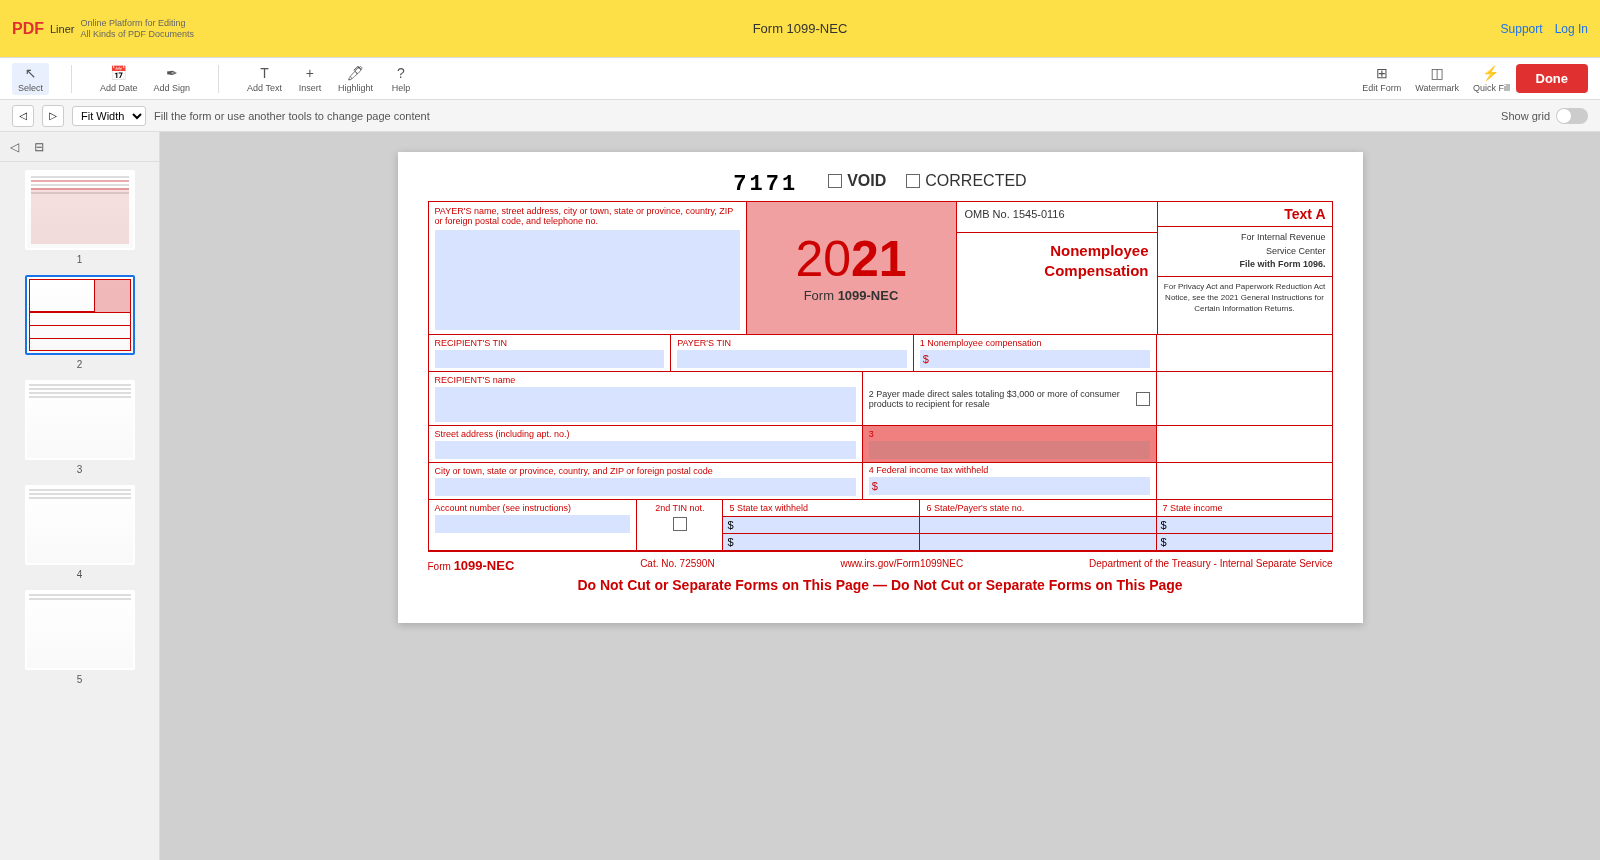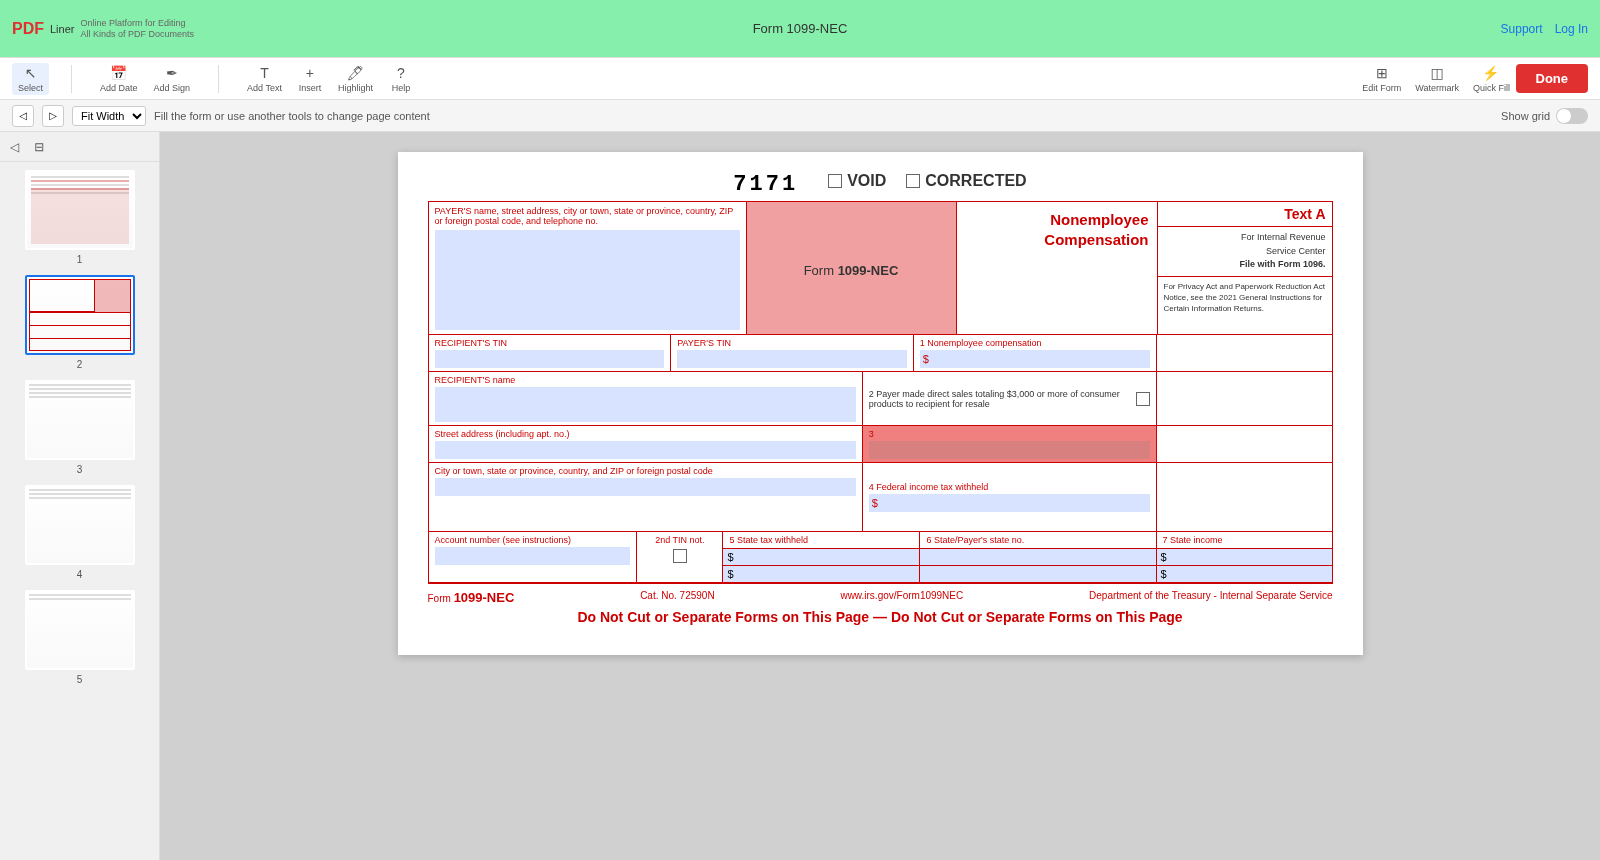--- a/index.html
+++ b/index.html
@@ -1,21 +1,21 @@
 <!DOCTYPE html>
 <html><head>
   <meta charset="utf-8">
   <style>
     * { box-sizing: border-box; margin: 0; padding: 0; }
     body { font-family: Arial, sans-serif; background: #e8e8e8; width: 1600px; height: 860px; overflow: hidden; }
 
     
     .top-bar {
       height: 58px;
-      background: #86efac;
+      background: #fde047;
       border-bottom: 1px solid #ddd;
       display: flex;
       align-items: center;
       padding: 0 12px;
       position: relative;
     }
     .logo-area {
       display: flex;
       align-items: center;
       gap: 6px;
@@ -503,57 +503,63 @@
         <div>
           <span style="font-family:'Courier New',monospace;font-size:22px;font-weight:bold;letter-spacing:3px;">7171</span>
         </div>
         <div class="void-corrected">
           <div class="checkbox-label">
             <span class="form-checkbox"></span>
             <span style="font-size:16px;font-weight:bold;color:#333;">VOID</span>
           </div>
           <div class="checkbox-label">
             <span class="form-checkbox"></span>
-            <span style="font-size:16px;font-weight:bold;color:#333;text-align:center;">CORRECTED</span>
+            <span style="font-size:16px;font-weight:normal;color:#333;text-align:center;">CORRECTED</span>
           </div>
         </div>
       </div>
 
       <div class="form-body">
 
         <div style="display:flex;border-bottom:1px solid #c00;">
 
           <div style="flex:1;border-right:1px solid #c00;padding:4px 6px;font-size:9px;color:#c00;">
             <span>PAYER'S name, street address, city or town, state or province, country, ZIP or foreign postal code, and telephone no.</span>
             <div style="background:#d8e4ff;height:100px;margin-top:4px;"></div>
           </div>
 
           <div style="width:210px;border-right:1px solid #c00;background:#f0a0a0;display:flex;flex-direction:column;align-items:center;justify-content:center;padding:10px;">
+            <div style="font-size:50px;font-weight:900;color:#c00;line-height:1;">
+              <span style="font-weight:300;">20</span><span style="font-weight:900;">21</span>
+            </div>
             <div style="font-size:13px;color:#333;margin-top:4px;">
               Form <strong>1099-NEC</strong>
             </div>
           </div>
 
           <div style="width:200px;display:flex;flex-direction:column;">
+            <div style="padding:6px 8px;font-size:9px;color:#333;border-bottom:1px solid #c00;">
+              <div style="font-size:11px;margin-bottom:6px;">OMB No. 1545-0116</div>
+            </div>
             <div style="padding:8px;flex:1;">
               <div style="font-size:15px;font-weight:900;color:#c00;text-align:right;line-height:1.3;">
                 <span>Nonemployee</span><br>
                 <span>Compensation</span>
               </div>
             </div>
           </div>
 
           <div style="width:175px;display:flex;flex-direction:column;border-left:1px solid #c00;">
             <div style="padding:4px 6px;color:#c00;font-weight:900;font-size:14px;text-align:right;border-bottom:1px solid #c00;">Text A</div>
             <div style="padding:4px 6px;font-size:9px;color:#333;text-align:right;border-bottom:1px solid #c00;line-height:1.5;">
               <span>For Internal Revenue</span><br>
               <span>Service Center</span><br>
               <strong>File with Form 1096.</strong>
             </div>
-            <div style="padding:4px 6px;font-size:8px;color:#333;text-align:left;line-height:1.4;flex:1;">For Privacy Act and Paperwork Reduction Act Notice, see the 2021 General Instructions for Certain Information Returns.</div>
+            <div style="padding:4px 6px;font-size:8px;color:#333;text-align:center;line-height:1.4;flex:1;">For Privacy Act and Paperwork Reduction Act Notice, see the 2021 General Instructions for Certain Information Returns.</div>
           </div>
         </div>
 
         <div style="display:flex;border-bottom:1px solid #c00;">
           <div style="flex:1;border-right:1px solid #c00;padding:3px 6px;font-size:9px;color:#c00;">
             <div>RECIPIENT'S TIN</div>
             <div style="background:#d8e4ff;height:18px;margin-top:2px;"></div>
           </div>
           <div style="flex:1;border-right:1px solid #c00;padding:3px 6px;font-size:9px;color:#c00;">
             <div>PAYER'S TIN</div>
@@ -590,21 +596,21 @@
             <div style="background:#d88080;height:18px;margin-top:2px;"></div>
           </div>
           <div style="width:175px;"></div>
         </div>
 
         <div style="display:flex;border-bottom:1px solid #c00;">
           <div style="flex:1.5;border-right:1px solid #c00;padding:3px 6px;font-size:9px;color:#c00;">
             <div>City or town, state or province, country, and ZIP or foreign postal code</div>
             <div style="background:#d8e4ff;height:18px;margin-top:2px;"></div>
           </div>
-          <div style="flex:1;border-right:1px solid #c00;padding:19px 6px;font-size:9px;color:#c00;">
+          <div style="flex:1;border-right:1px solid #c00;padding:2px 6px;font-size:9px;color:#c00;">
             <div>4 Federal income tax withheld</div>
             <div style="display:flex;align-items:center;gap:2px;background:#d8e4ff;height:18px;margin-top:2px;padding:0 3px;">
               <span style="font-size:11px;">$</span>
             </div>
           </div>
           <div style="width:175px;"></div>
         </div>
 
         <div style="display:flex;border-bottom:1px solid #c00;">
           <div style="flex:1.5;border-right:1px solid #c00;">

